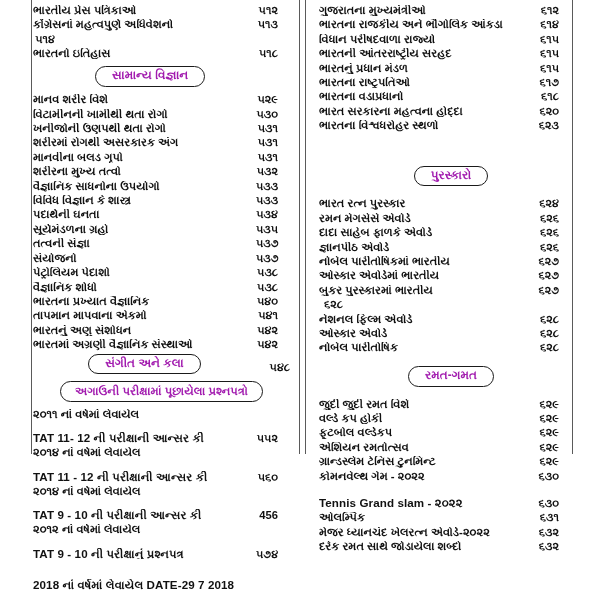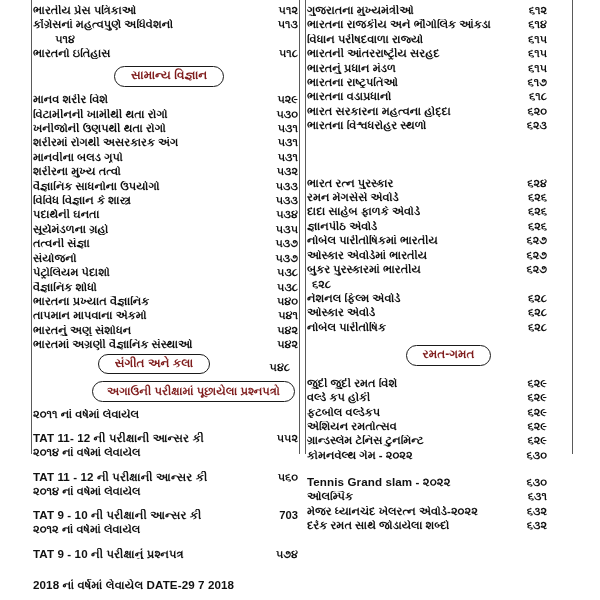--- a/index.html
+++ b/index.html
@@ -33,21 +33,21 @@
   .vrule.right     { left: 572px; }
 
   
   .column {
     position: absolute;
     top: 0;
     height: 600px;
     padding-top: 2px;
   }
   .col-left  { left: 33px;  width: 265px; }
-  .col-right { left: 307px; width: 264px; }
+  .col-right { left: 319px; width: 264px; }
 
   
   .row {
     display: flex;
     align-items: baseline;
     width: 100%;
     line-height: 1.0;
   }
   .row .title {
     flex: 1 1 auto;
@@ -59,47 +59,46 @@
     letter-spacing: 0px;
   }
   .row .pageno {
     flex: 0 0 auto;
     font-size: 11.2px;
     font-weight: 700;
     color: #111111;
     text-align: right;
     white-space: nowrap;
   }
-  .col-left  .row .pageno { width: 42px; padding-right: 0; }
+  .col-left  .row .pageno { width: 42px; padding-right: 20px; }
   .col-right .row .pageno { width: 48px; padding-right: 24px; }
 
   
   .row.latin .title { font-size: 11.6px; letter-spacing: .1px; margin-top: 12px; }
 
   
   .section-wrap {
     display: flex;
     align-items: center;
     justify-content: center;
     width: 100%;
   }
   .section-wrap.offset-left   { justify-content: flex-start; padding-left: 62px; }
-  .section-wrap.offset-mid    { justify-content: flex-start; padding-left: 40px; }
+  .section-wrap.offset-mid    { justify-content: flex-start; padding-left: 27px; }
   .pill {
     display: inline-block;
     border: 1.6px solid #1a1a1a;
     border-radius: 13px;
     padding: 2px 16px 3px 16px;
     font-size: 12px;
     font-weight: 700;
-    color: #7f1d1d;
+    color: #a21caf;
     background: #ffffff;
     white-space: nowrap;
     line-height: 1.15;
-    margin-left: 19px;
   }
   .pill.wide { padding: 2px 14px 3px 14px; font-size: 11.6px; }
 
   
   .pill-row {
     display: flex;
     align-items: flex-end;
     width: 100%;
   }
   .pill-row .pill-cell {
@@ -282,21 +281,21 @@
       <span class="title">TAT  11 - 12 ની પરીક્ષાની આન્સર કી</span>
       <span class="pageno">૫૬૦</span>
     </div>
     <div class="spacer-xs"></div>
     <div class="row">
       <span class="title">૨૦૧૪ નાં વર્ષમાં લેવાયેલ</span>
       <span class="pageno"></span>
     </div>
     <div class="row latin">
       <span class="title">TAT  9 - 10 ની પરીક્ષાની આન્સર કી</span>
-      <span class="pageno">703</span>
+      <span class="pageno">456</span>
     </div>
     <div class="spacer-xs"></div>
     <div class="row">
       <span class="title">૨૦૧૨ નાં વર્ષમાં લેવાયેલ</span>
       <span class="pageno"></span>
     </div>
     <div class="row latin">
       <span class="title">TAT  9 - 10 ની પરીક્ષાનું પ્રશ્નપત્ર</span>
       <span class="pageno">૫૭૪</span>
     </div>
@@ -355,20 +354,23 @@
       <span class="title">ભારત સરકારના મહત્વના હોદ્દા</span>
       <span class="pageno">૬૨૦</span>
     </div>
     <div class="spacer-xs"></div>
     <div class="row">
       <span class="title">ભારતના વિશ્વધરોહર સ્થળો</span>
       <span class="pageno">૬૨૩</span>
     </div>
 
     <div class="spacer-xl"></div>
+    <div class="section-wrap">
+      <span class="pill">પુરસ્કારો</span>
+    </div>
     <div class="spacer-md"></div>
 
     <div class="row">
       <span class="title">ભારત રત્ન પુરસ્કાર</span>
       <span class="pageno">૬૨૪</span>
     </div>
     <div class="spacer-xs"></div>
     <div class="row">
       <span class="title">રમન મેગસેસે એવોર્ડ</span>
       <span class="pageno">૬૨૬</span>

